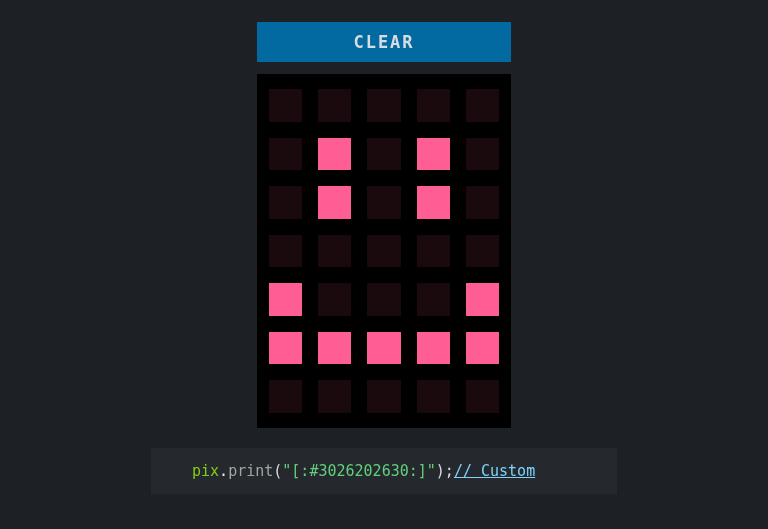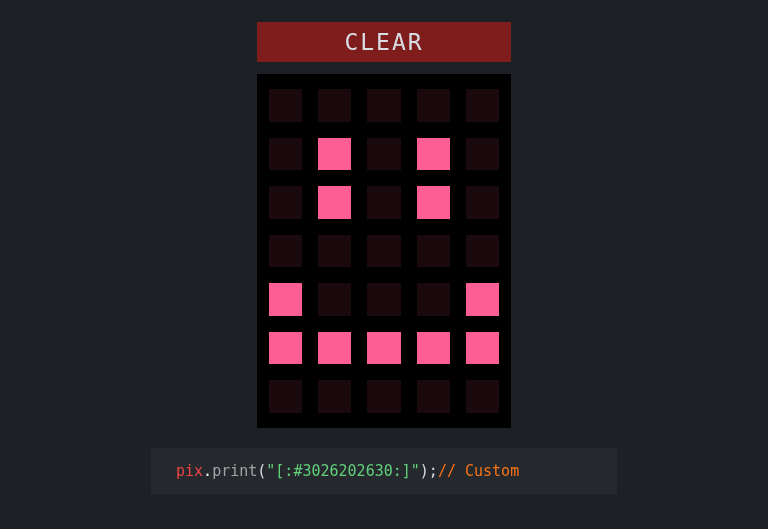--- a/index.html
+++ b/index.html
@@ -12,30 +12,31 @@
     font-family: ui-monospace, "SFMono-Regular", Menlo, Consolas, monospace;
     overflow: hidden;
     display: flex;
     flex-direction: column;
     align-items: center;
   }
   .clear-btn {
     margin-top: 22px;
     width: 254px;
     height: 40px;
-    background: #7f1d1d;
+    background: #0369a1;
     color: #d7dde3;
     border: none;
-    font-size: 23px;
+    font-size: 17px;
     letter-spacing: 2px;
     font-family: inherit;
     cursor: pointer;
     display: flex;
     align-items: center;
     justify-content: center;
+    font-weight: bold;
   }
   .grid-wrap {
     margin-top: 12px;
     width: 254px;
     height: 354px;
     background: #000;
     padding: 15px 12px;
   }
   .grid {
     display: grid;
@@ -55,27 +56,27 @@
   .code-wrap {
     margin-top: 20px;
     width: 466px;
     height: 46px;
     background: #25292e;
     display: flex;
     align-items: center;
     padding: 0 25px;
     font-size: 15px;
   }
-  .tok-obj   { color: #ef4444; }
+  .tok-obj   { color: #84cc16; margin-left: 16px; }
   .tok-dot   { color: #eceff2; }
   .tok-fn    { color: #a3a3a3; }
   .tok-paren { color: #d7dde3; }
   .tok-str   { color: #62d07a; }
   .tok-semi  { color: #d7dde3; }
-  .tok-comm  { color: #f97316; }
+  .tok-comm  { color: #7dd3fc; text-decoration: underline; }
 </style>
 </head>
 <body>
 
 <button class="clear-btn">CLEAR</button>
 
 <div class="grid-wrap">
   <div class="grid" id="grid">
       <div class="cell"></div>
       <div class="cell"></div>

